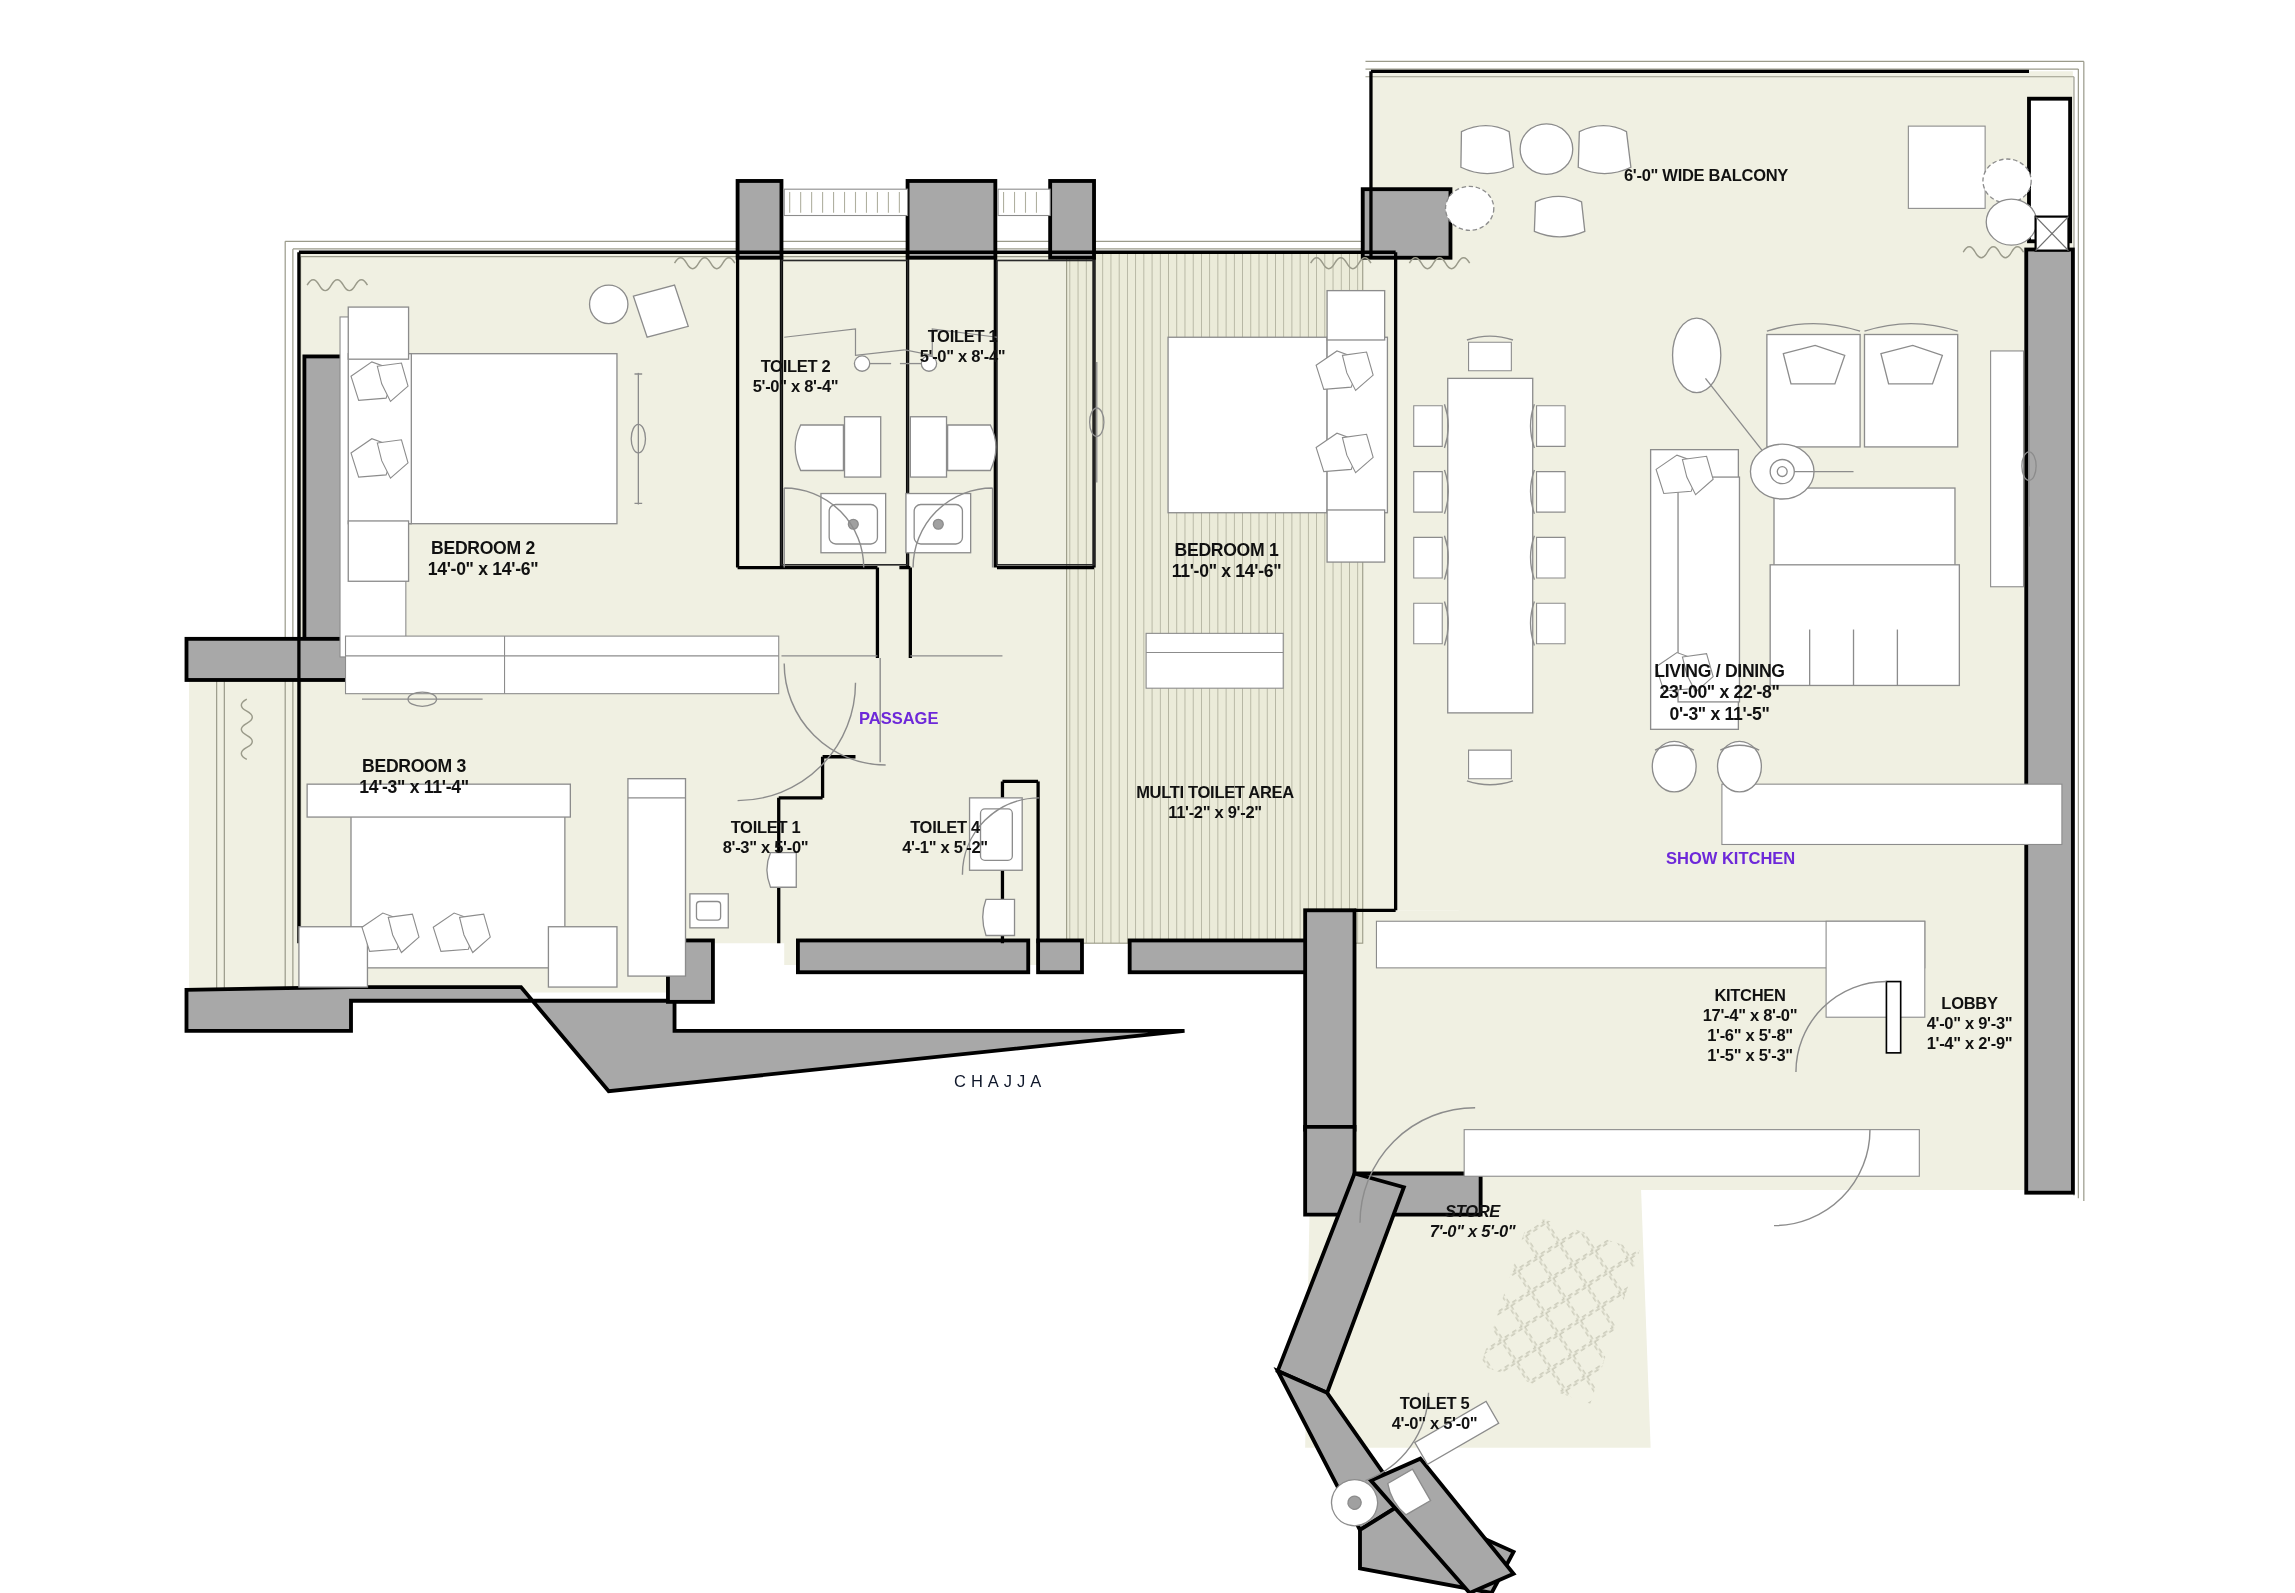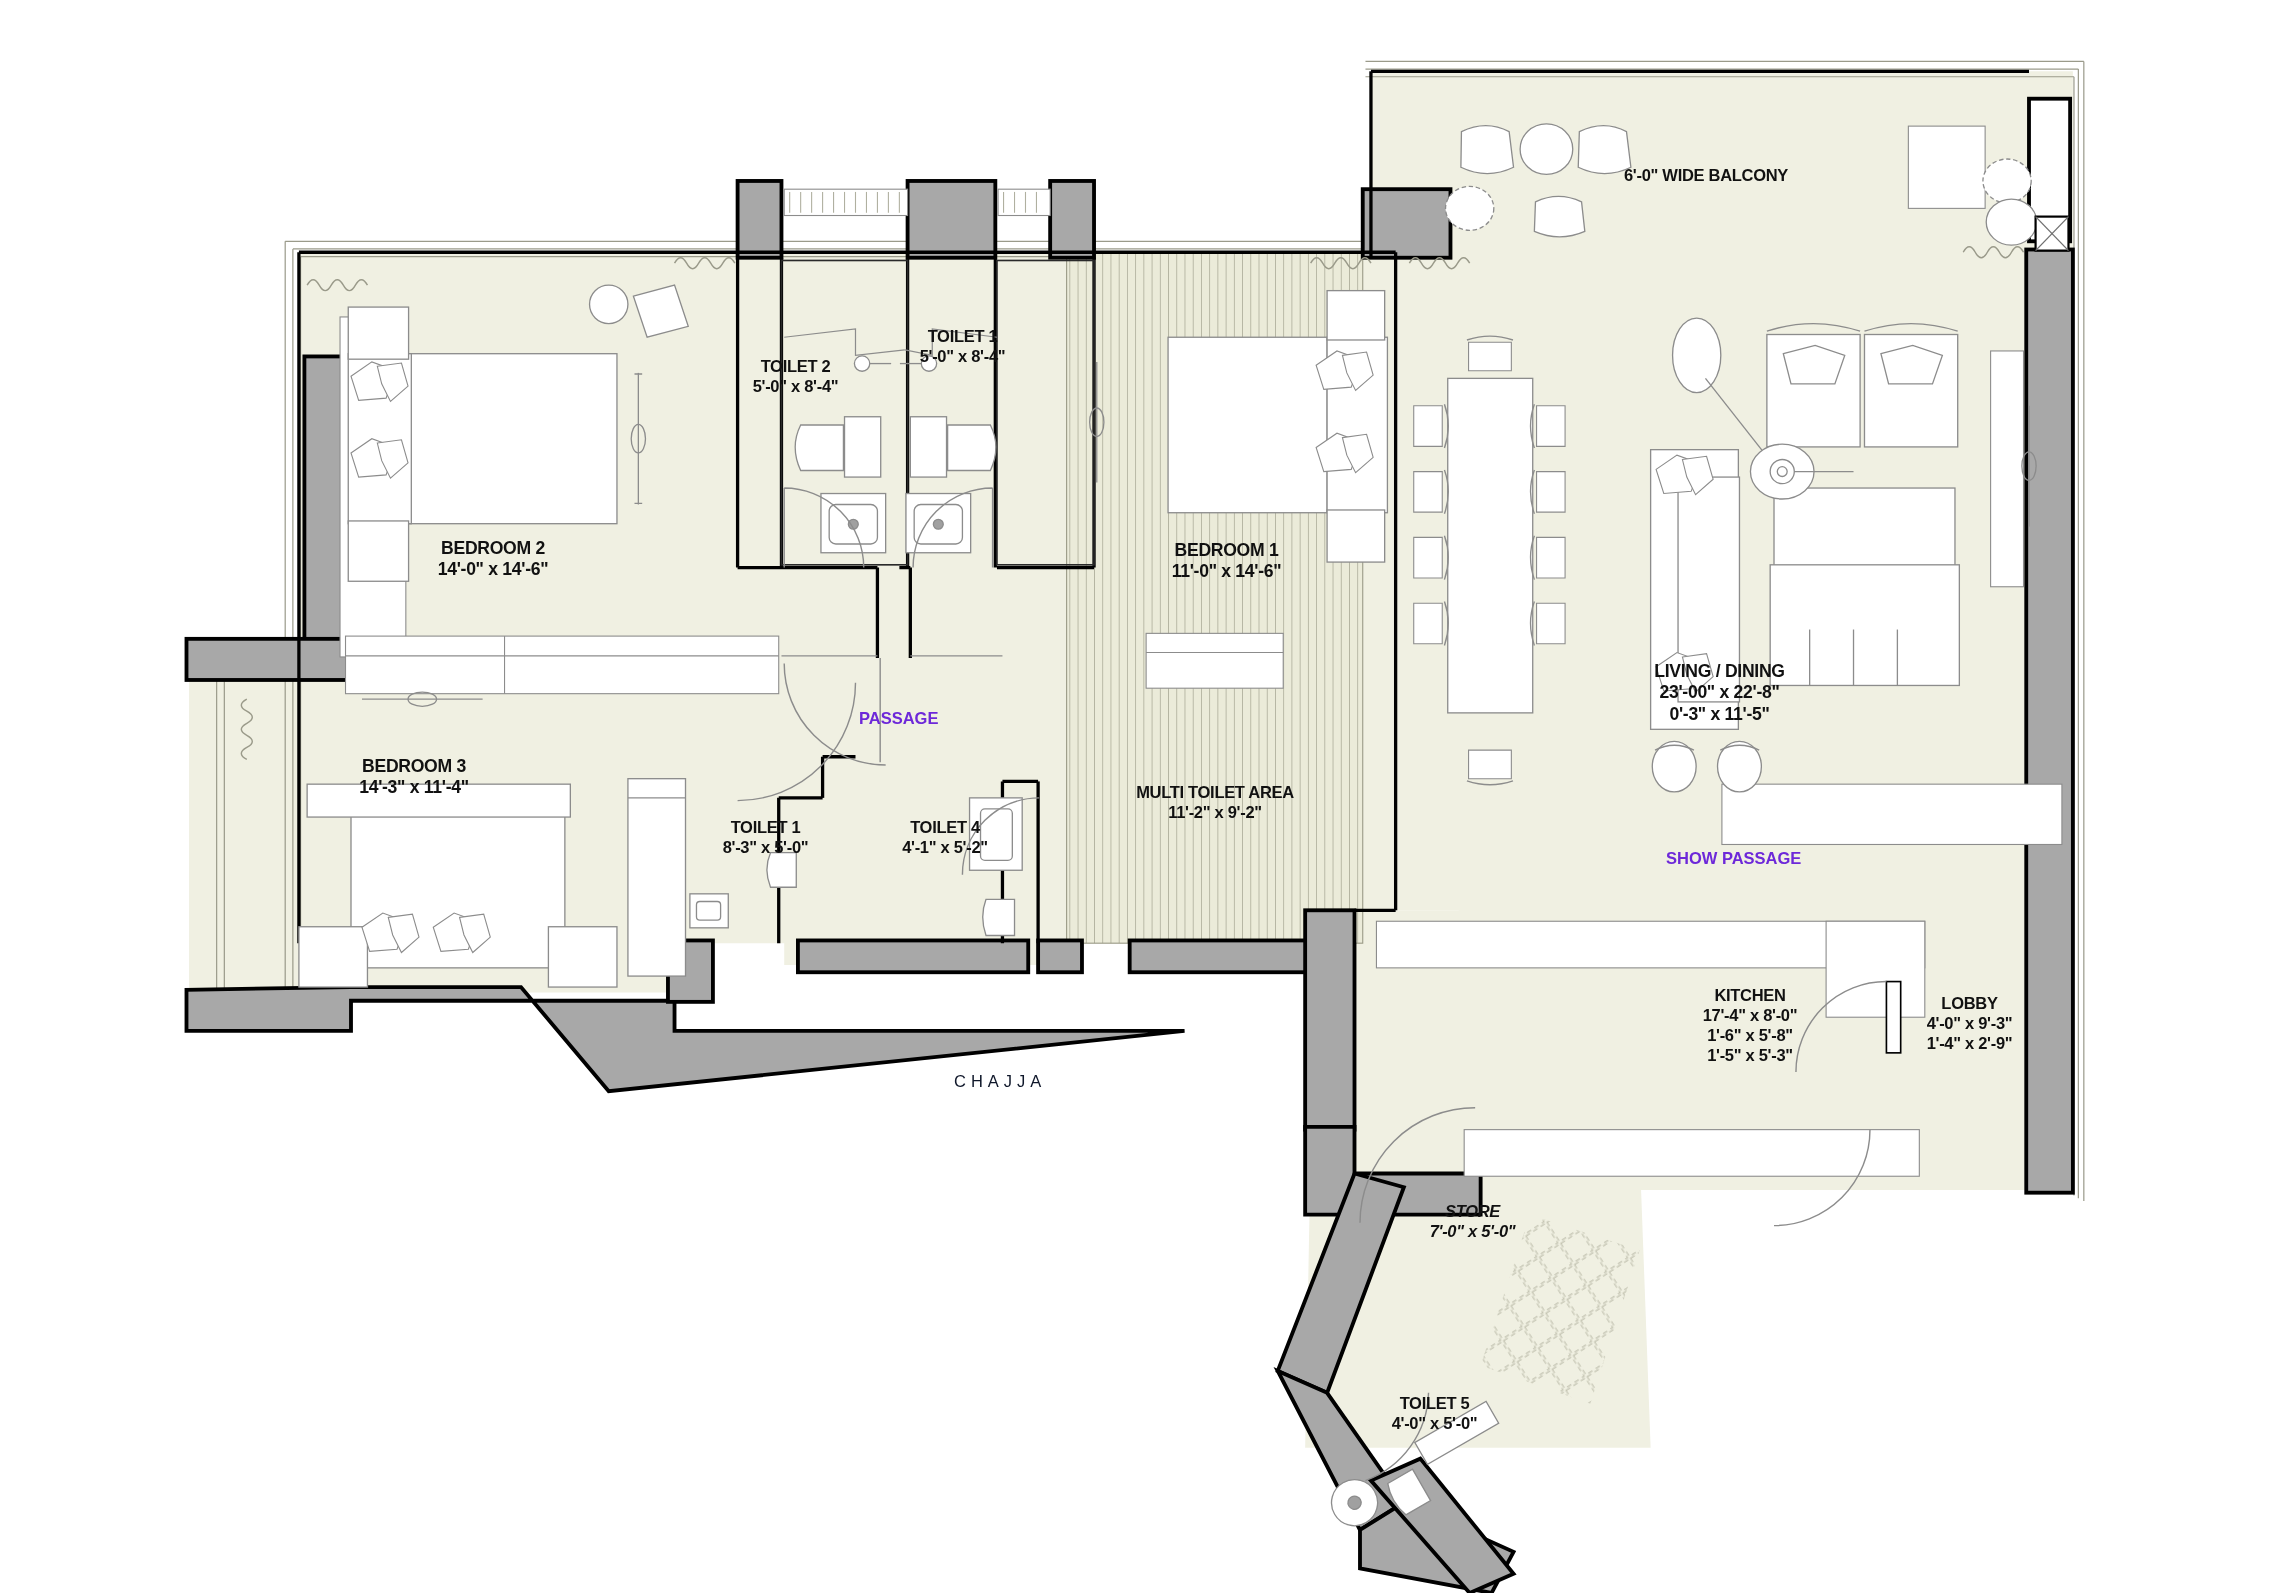--- a/index.html
+++ b/index.html
@@ -378,21 +378,21 @@
 <div class="room-label" style="left:724px;top:326px;width:143px;margin-top:30px;">
   <span class="nm">TOILET 2</span>
   <span class="dm">5'-0" x 8'-4"</span>
 </div>
 
 <div class="room-label" style="left:891px;top:326px;width:143px;">
   <span class="nm">TOILET 1</span>
   <span class="dm">5'-0" x 8'-4"</span>
 </div>
 
-<div class="room-label lbl-big" style="left:405px;top:538px;width:176px;">
+<div class="room-label lbl-big" style="left:395px;top:538px;width:176px;">
   <span class="nm">BEDROOM 2</span>
   <span class="dm">14'-0" x 14'-6"</span>
 </div>
 
 <div class="room-label lbl-big" style="left:1144px;top:540px;width:165px;">
   <span class="nm">BEDROOM 1</span>
   <span class="dm">11'-0" x 14'-6"</span>
 </div>
 
 <div class="room-label lbl-big" style="left:329px;top:712px;width:170px;margin-top:44px;">
@@ -416,21 +416,21 @@
 <div class="room-label" style="left:697px;top:817px;width:137px;">
   <span class="nm">TOILET 1</span>
   <span class="dm">8'-3" x 5'-0"</span>
 </div>
 
 <div class="room-label" style="left:882px;top:817px;width:126px;">
   <span class="nm">TOILET 4</span>
   <span class="dm">4'-1" x 5'-2"</span>
 </div>
 
-<div class="lbl-plain" style="left:1666px;top:849px;">SHOW PASSAGE</div>
+<div class="lbl-plain" style="left:1666px;top:849px;">SHOW KITCHEN</div>
 
 <div class="room-label" style="left:1665px;top:985px;width:170px;">
   <span class="nm">KITCHEN</span>
   <span class="dm">17'-4" x 8'-0"</span>
   <span class="dm">1'-6" x 5'-8"</span>
   <span class="dm">1'-5" x 5'-3"</span>
 </div>
 
 <div class="room-label" style="left:1898px;top:993px;width:143px;">
   <span class="nm">LOBBY</span>

